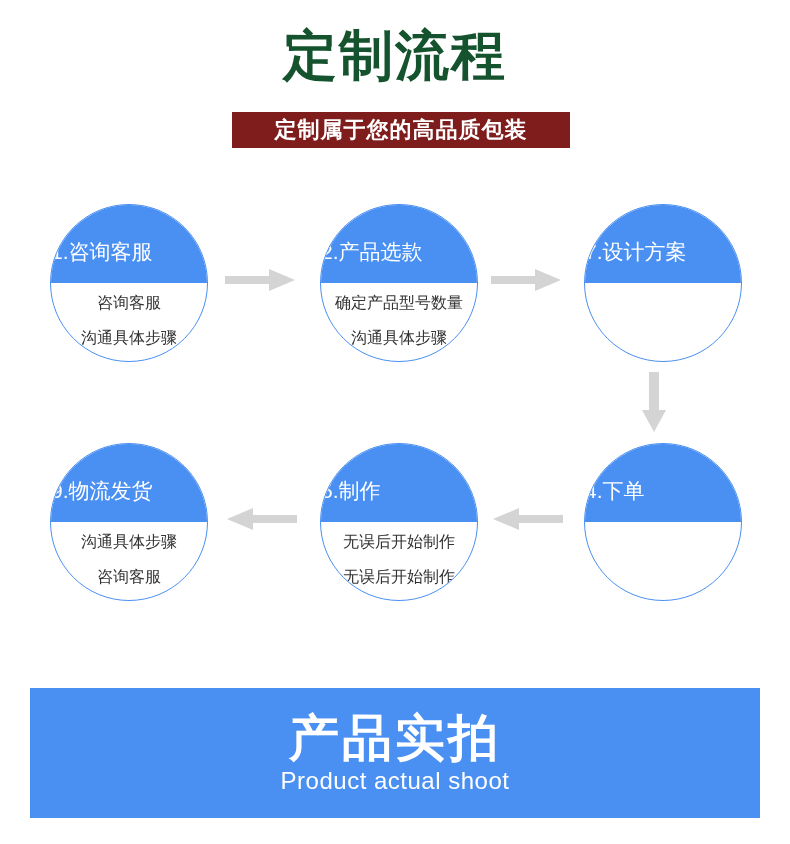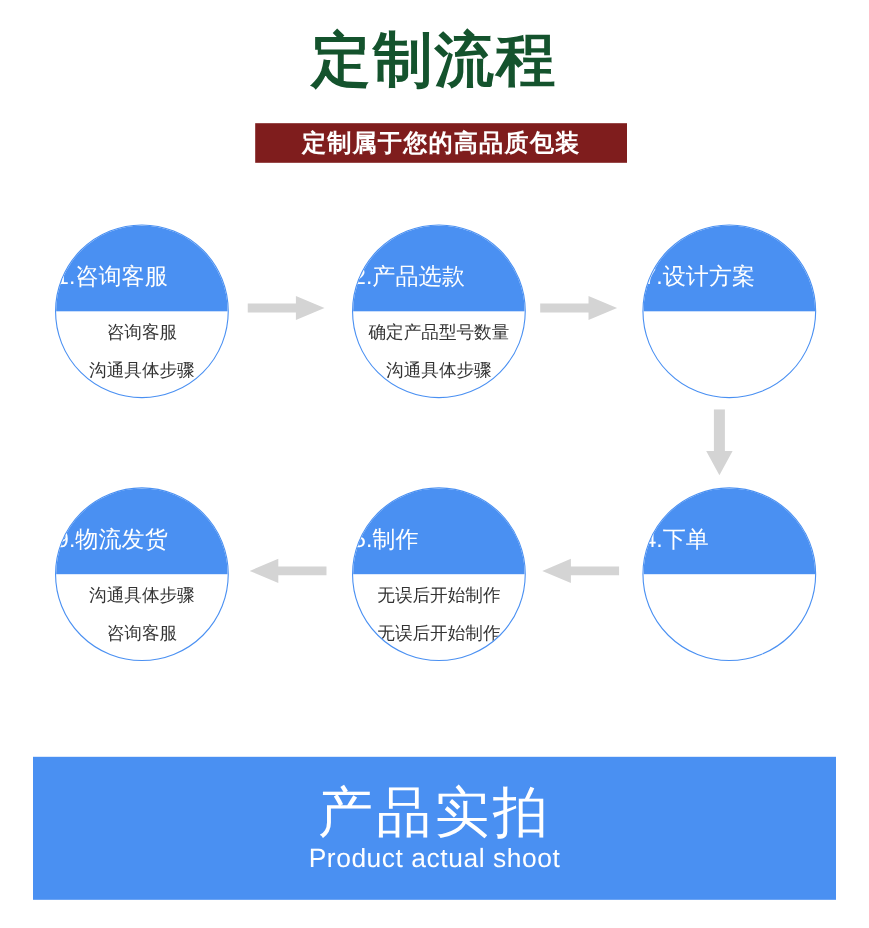--- a/index.html
+++ b/index.html
@@ -142,21 +142,21 @@
     height: 130px;
     background: #4a90f2;
     display: flex;
     flex-direction: column;
     align-items: center;
     justify-content: center;
   }
   .banner-title {
     color: #ffffff;
     font-size: 50px;
-    font-weight: normal;
+    font-weight: bold;
     letter-spacing: 3px;
     line-height: 1.1;
     text-align: right;
   }
   .banner-sub {
     color: #ffffff;
     font-size: 24px;
     font-weight: normal;
     letter-spacing: 0.5px;
     margin-top: 2px;

